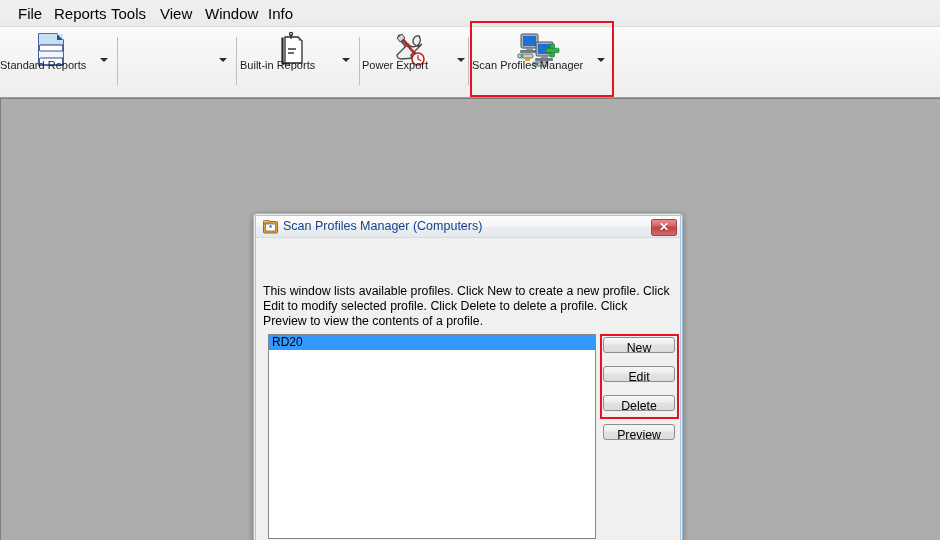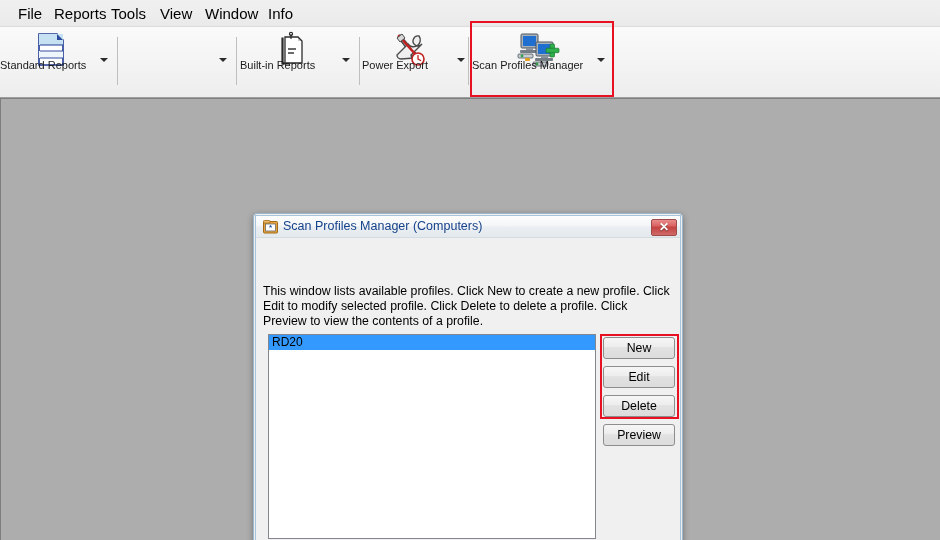--- a/index.html
+++ b/index.html
@@ -204,21 +204,21 @@
     cursor: default;
     white-space: nowrap;
   }
   .list-item.selected {
     background: #3399FF;
     color: #000000;
   }
 
   .dlg-button {
     position: absolute;
-    height: 22px;
+    height: 16px;
     background: linear-gradient(to bottom, #F6F6F6 0%, #EDEDED 45%, #E2E2E2 48%, #DCDCDC 100%);
     border: 1px solid #8D8D8D;
     border-radius: 3px;
     font-size: 12.3px;
     font-family: "Liberation Sans", sans-serif;
     color: #000;
     text-align: center;
     line-height: 20px;
     cursor: default;
     box-sizing: border-box;

